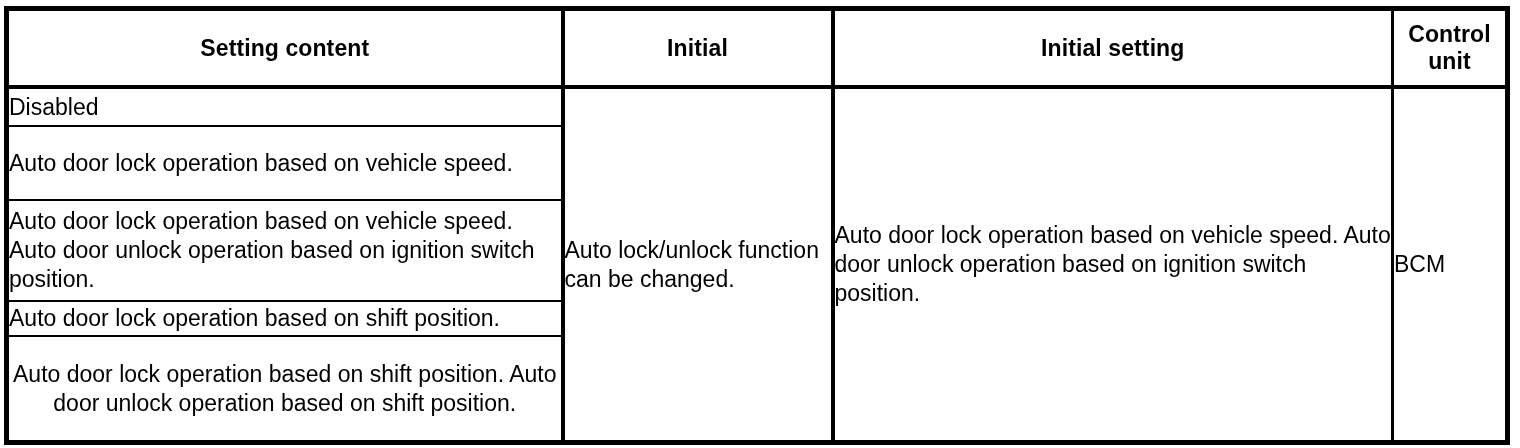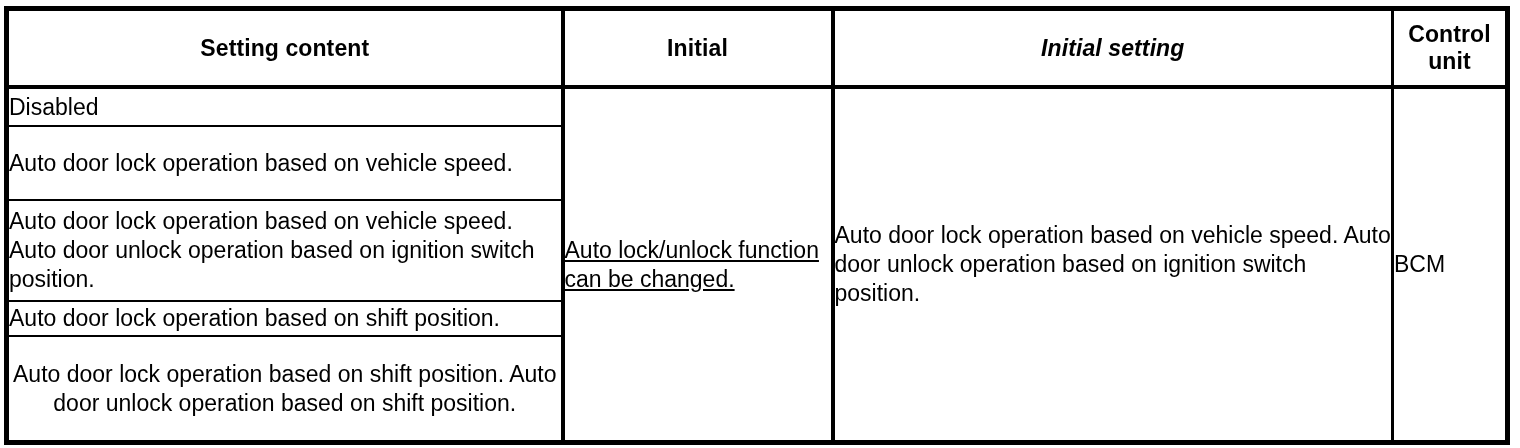--- a/index.html
+++ b/index.html
@@ -67,26 +67,26 @@
 
   .merged-cell {
     text-align: left;
     font-size: 23px;
     line-height: 29px;
     padding: 0 10px 0 11px;
     vertical-align: middle;
     font-weight: normal;
   }
 
-  .col-function  { border-left: 4px solid #000000 !important; text-decoration: underline; }
+  .col-function  { border-left: 4px solid #000000 !important; }
   .col-initial   { border-left: 4px solid #000000 !important; }
   .col-unit      { border-left: 3px solid #000000 !important; }
 
   .hdr-function { border-left: 4px solid #000000 !important; }
-  .hdr-initial  { border-left: 4px solid #000000 !important; font-style: italic; }
+  .hdr-initial  { border-left: 4px solid #000000 !important; }
   .hdr-unit     { border-left: 3px solid #000000 !important; text-align: center; }
 </style>
 </head>
 <body>
 
 <div id="page">
 
   <table class="spec-table">
     <colgroup>
       <col style="width:556px">

